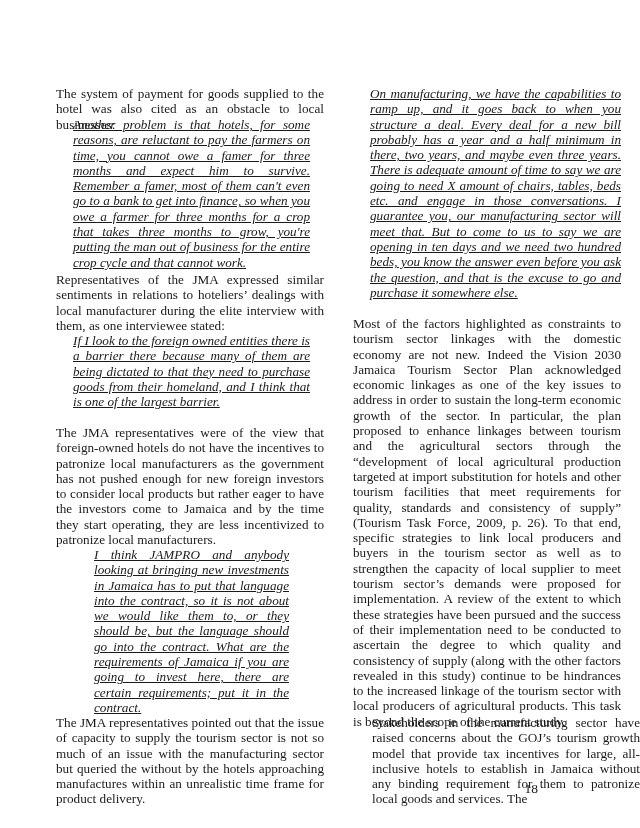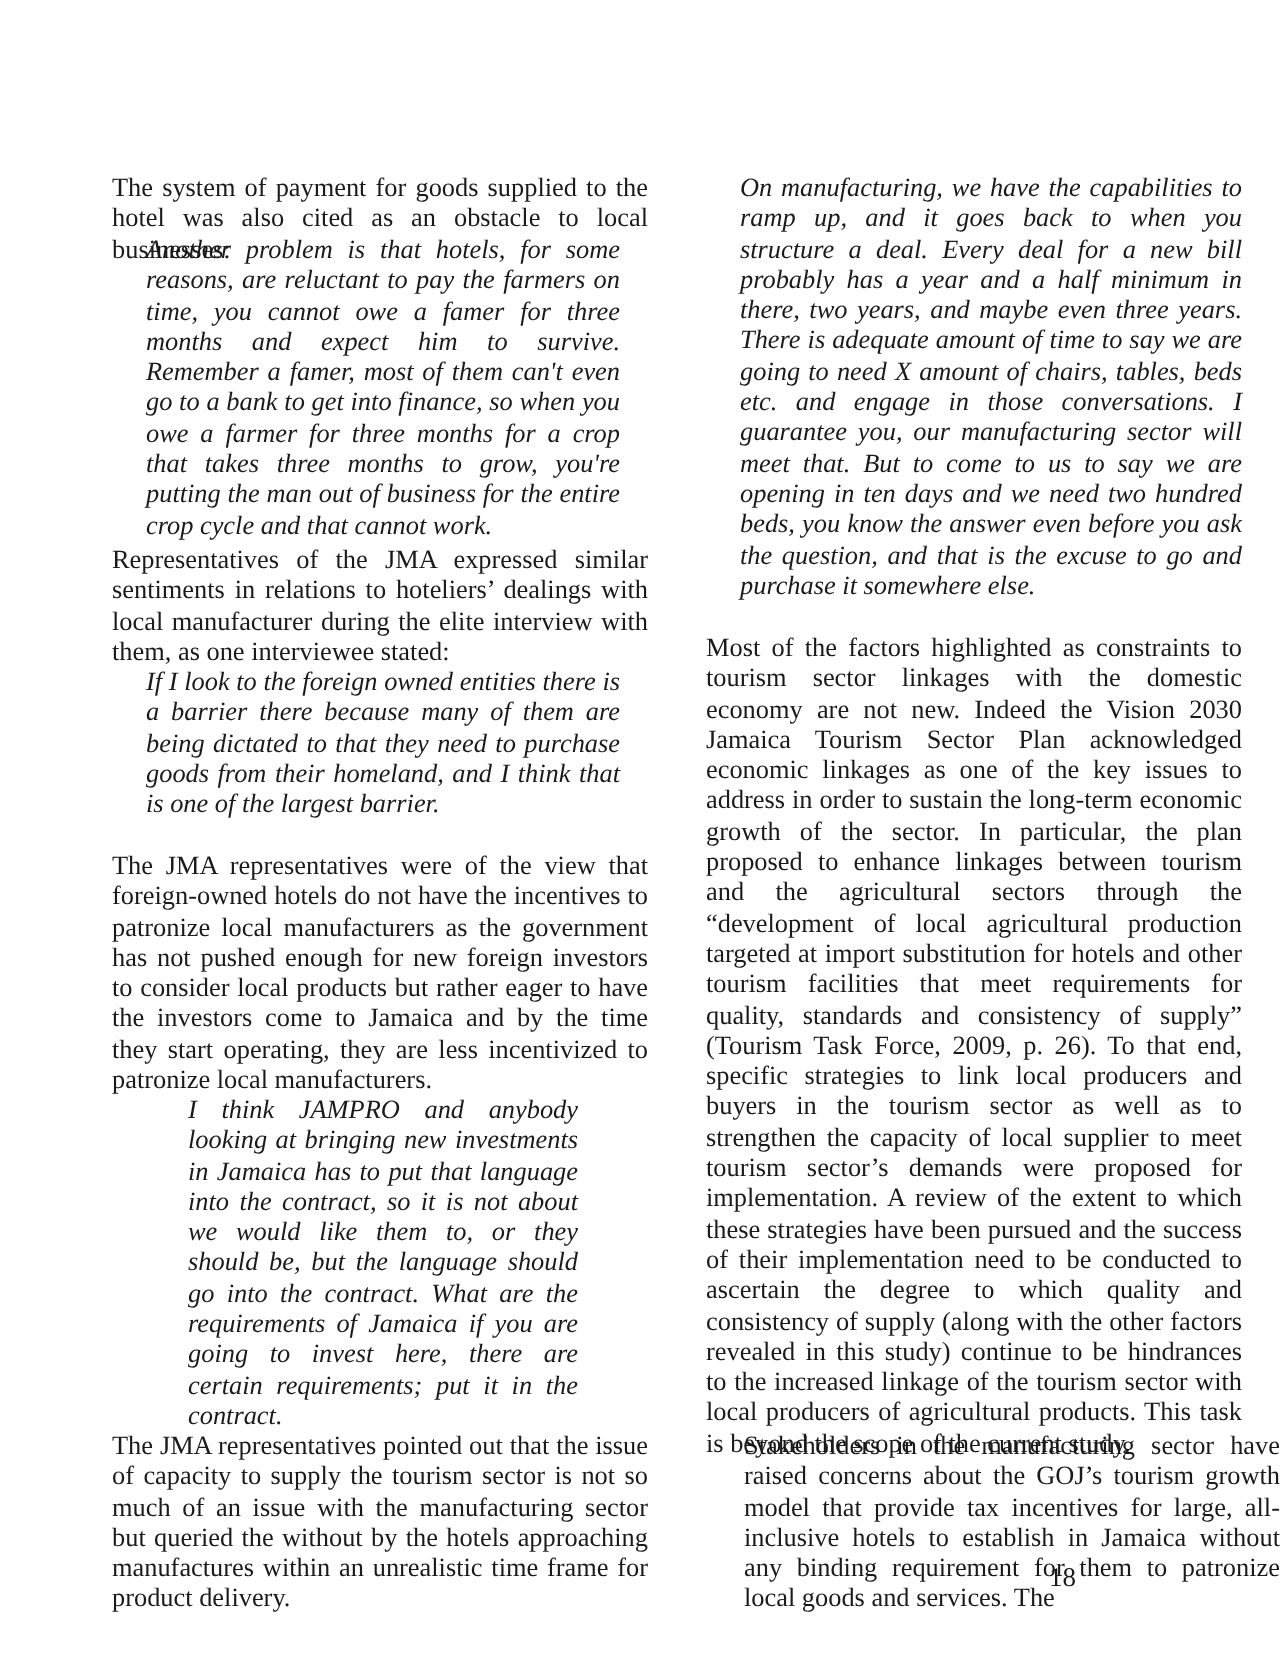--- a/index.html
+++ b/index.html
@@ -1,19 +1,19 @@
 <!DOCTYPE html>
 <html><head>
 <meta charset="utf-8">
 <style>
   html, body { margin: 0; padding: 0; background: #ffffff; }
   body { width: 640px; height: 828px; position: relative; overflow: hidden;
          font-family: "Liberation Serif", serif; color: #1a1a1a; font-size: 13.2px; line-height: 15.3px; }
   .blk { position: absolute; margin: 18px; text-align: justify; text-align-last: left; }
-  .it { font-style: italic; }
+  .it { font-style: italic; text-decoration: underline; }
   .pn { position: absolute; left: 0; width: 538px; text-align: right; top: 781px; font-size: 13.5px; }
 </style>
 </head>
 <body>
 
 <p class="blk" style="left:38px; top:68px; width:268px;">The system of payment for goods supplied to the hotel was also cited as an obstacle to local businesses:</p>
 <p class="blk it" style="left:55px; top:99px; width:237px;">Another problem is that hotels, for some reasons, are reluctant to pay the farmers on time, you cannot owe a famer for three months and expect him to survive. Remember a famer, most of them can't even go to a bank to get into finance, so when you owe a farmer for three months for a crop that takes three months to grow, you're putting the man out of business for the entire crop cycle and that cannot work.</p>
 <p class="blk" style="left:38px; top:254px; width:268px;">Representatives of the JMA expressed similar sentiments in relations to hoteliers’ dealings with local manufacturer during the elite interview with them, as one interviewee stated:</p>
 <p class="blk it" style="left:55px; top:315px; width:237px;">If I look to the foreign owned entities there is a barrier there because many of them are being dictated to that they need to purchase goods from their homeland, and I think that is one of the largest barrier.</p>
 <p class="blk" style="left:38px; top:407px; width:268px;">The JMA representatives were of the view that foreign-owned hotels do not have the incentives to patronize local manufacturers as the government has not pushed enough for new foreign investors to consider local products but rather eager to have the investors come to Jamaica and by the time they start operating, they are less incentivized to patronize local manufacturers.</p>

